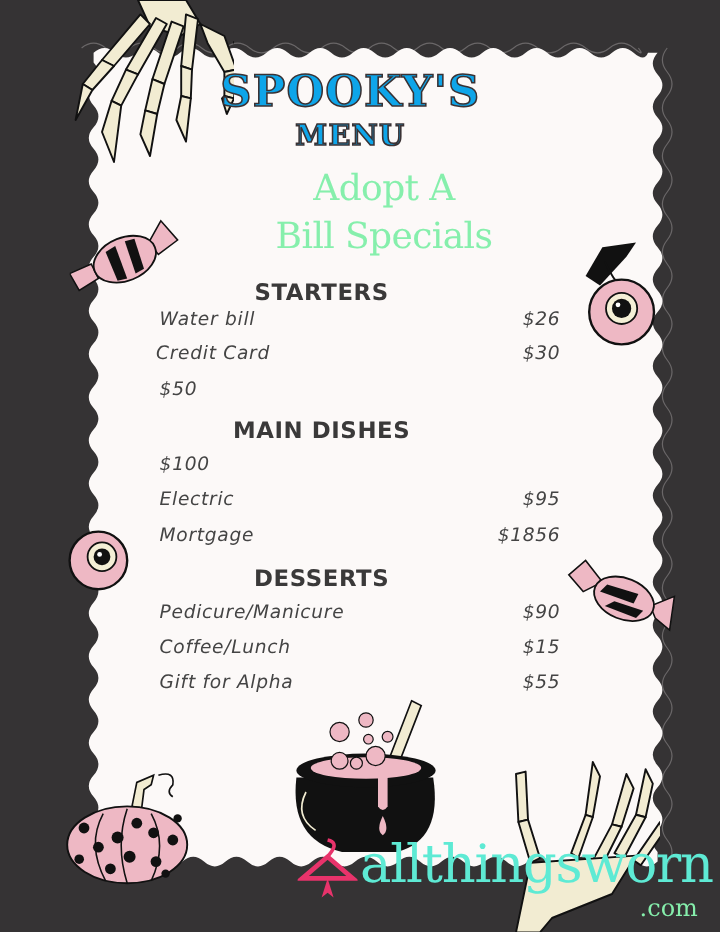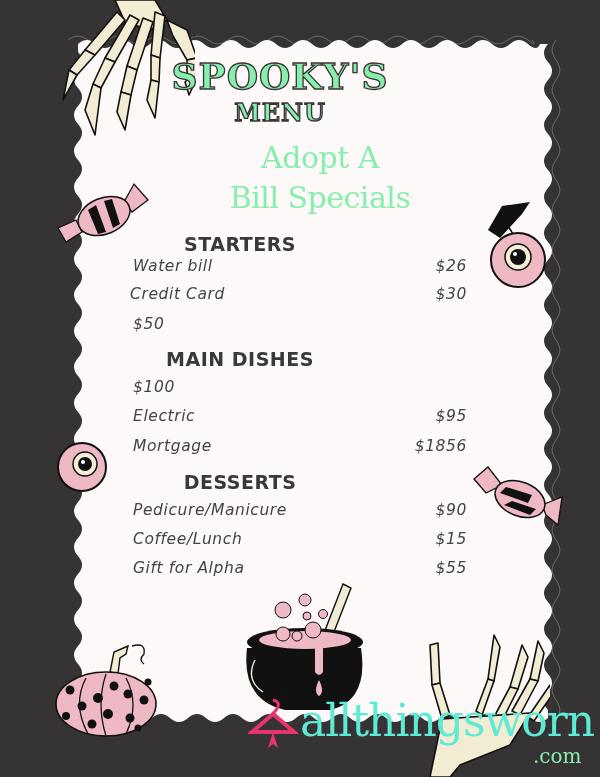--- a/index.html
+++ b/index.html
@@ -1,26 +1,26 @@
 <!DOCTYPE html>
 <html><head>
 <meta charset="utf-8">
 <style>
   html,body{margin:0;padding:0;}
   body{width:600px;height:777px;background:#353334;position:relative;overflow:hidden;font-family:"DejaVu Sans",sans-serif;}
   #card-svg{position:absolute;left:0;top:0;}
   .abs{position:absolute;}
-  .title1,.title2{position:absolute;left:4px;width:552px;text-align:center;font-family:"DejaVu Serif",serif;font-weight:bold;color:#86efac;
+  .title1,.title2{position:absolute;left:16px;width:552px;text-align:center;font-family:"DejaVu Serif",serif;font-weight:bold;color:#0ea5e9;
     -webkit-text-stroke:1.3px #3a3234;letter-spacing:1px;}
   .title1{top:55px;font-size:36px;}
   .title2{top:98px;font-size:24px;}
   .script{position:absolute;left:0;width:600px;text-align:center;font-family:"DejaVu Serif",serif;color:#86efac;font-size:30px;letter-spacing:-0.5px;padding-left:20px;}
   .script.l1{top:140px;}
   .script.l2{top:180px;}
-  .section-h{position:absolute;left:0;width:480px;text-align:center;font-family:"DejaVu Sans",sans-serif;font-weight:bold;font-size:19px;color:#3a3939;letter-spacing:0.5px;}
+  .section-h{position:absolute;left:0;width:480px;text-align:center;font-family:"DejaVu Sans",sans-serif;font-weight:bold;font-size:19px;color:#3a3939;letter-spacing:0.5px;padding-left:28px;}
   .item{position:absolute;left:133px;width:334px;display:flex;justify-content:space-between;font-family:"DejaVu Sans",sans-serif;font-style:italic;font-size:15.5px;color:#444;letter-spacing:0.6px;}
   .brand{position:absolute;left:300px;top:695px;font-family:"DejaVu Serif",serif;font-size:44px;color:#5eead4;letter-spacing:-1px;}
   .brand-com{position:absolute;left:533px;top:744px;font-family:"DejaVu Serif",serif;font-size:20px;color:#86efac;}
 </style>
 </head>
 <body>
 
 <svg id="card-svg" width="600" height="777">
   <path fill="none" stroke="#6a6768" stroke-width="1" d="M68,40 q10,-8 20,0 t20,0 t20,0 t20,0 t20,0 t20,0 t20,0 t20,0 t20,0 t20,0 t20,0 t20,0 t20,0 t20,0 t20,0 t20,0 t20,0 t20,0 t20,0 t20,0 t20,0 t20,0 t20,0 t4,0
        M556,40 q-8,10 0,20 t0,20 t0,20 t0,20 t0,20 t0,20 t0,20 t0,20 t0,20 t0,20 t0,20 t0,20 t0,20 t0,20 t0,20 t0,20 t0,20 t0,20 t0,20 t0,20 t0,20 t0,20 t0,20 t0,20 t0,20 t0,20 t0,20 t0,20 t0,20 t0,20 t0,20 t0,20 t0,20 t0,20"></path>

